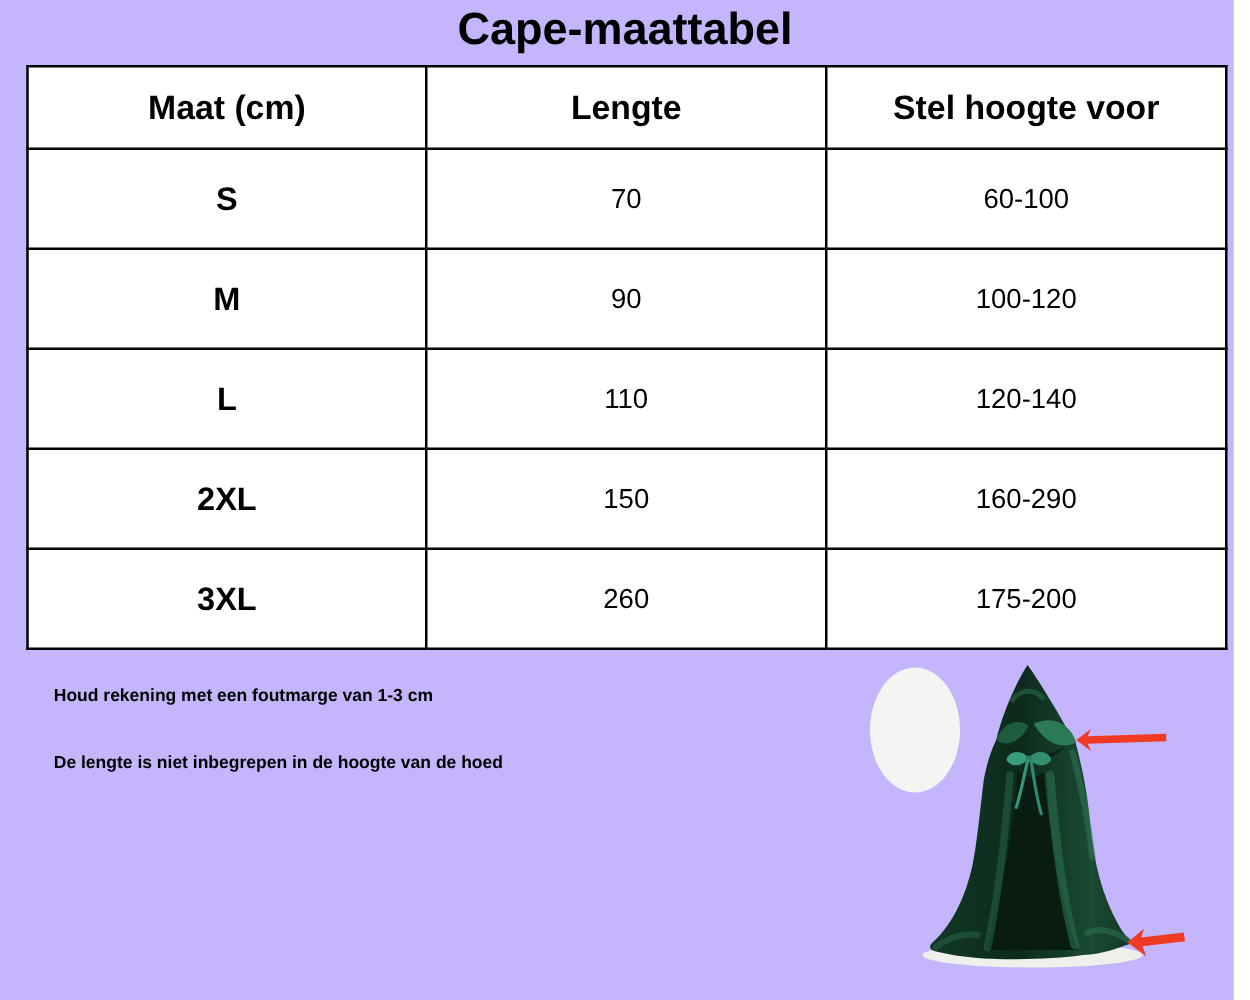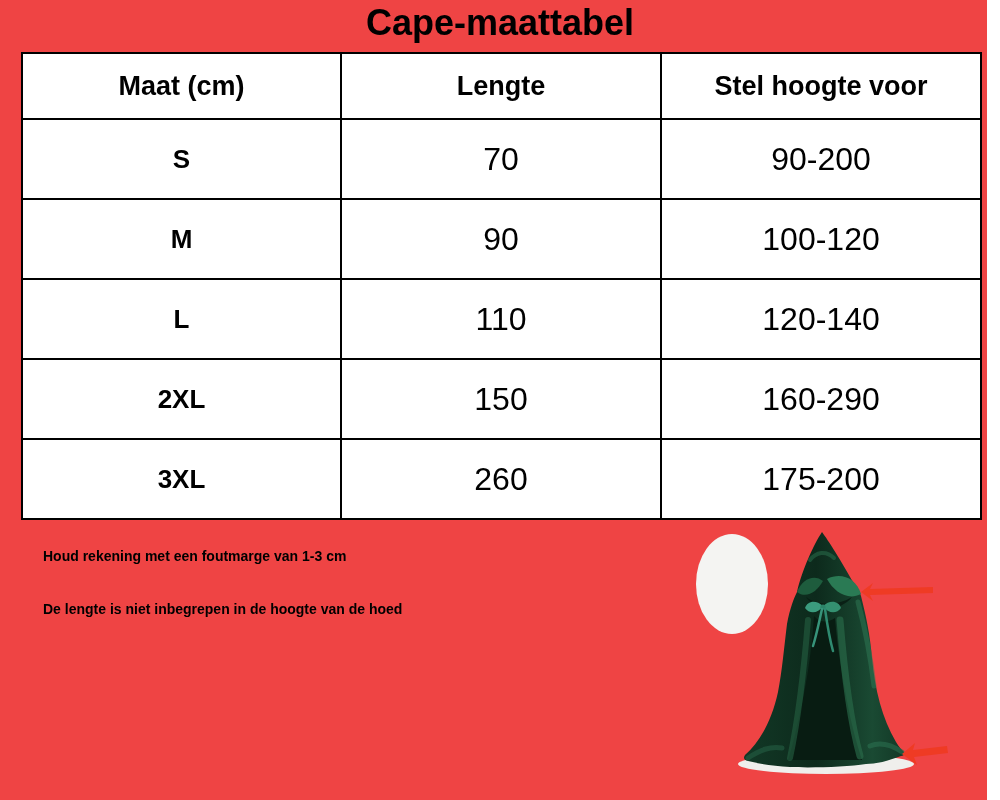--- a/index.html
+++ b/index.html
@@ -8,21 +8,21 @@
     width: 1000px;
     height: 800px;
     background: #ffffff;
     overflow: hidden;
     font-family: "Liberation Sans", sans-serif;
   }
   .page {
     position: relative;
     width: 987px;
     height: 800px;
-    background: #ef4444;
+    background: #c4b5fd;
   }
   .title {
     position: absolute;
     top: 2px;
     left: 0;
     width: 1000px;
     text-align: center;
     font-size: 36px;
     font-weight: 700;
     color: #000000;
@@ -50,21 +50,21 @@
   table.size-table thead th {
     font-size: 27px;
     font-weight: 700;
     height: 64px;
   }
   table.size-table tbody th {
     font-size: 26px;
     font-weight: 700;
   }
   table.size-table tbody td {
-    font-size: 32px;
+    font-size: 22px;
     font-weight: 400;
   }
   .note {
     position: absolute;
     left: 43px;
     margin: 0;
     font-size: 14px;
     font-weight: 700;
     color: #000000;
     white-space: nowrap;
@@ -96,21 +96,21 @@
       <tr>
         <th>Maat (cm)</th>
         <th>Lengte</th>
         <th>Stel hoogte voor</th>
       </tr>
     </thead>
     <tbody>
       <tr>
         <th>S</th>
         <td>70</td>
-        <td>90-200</td>
+        <td>60-100</td>
       </tr>
       <tr>
         <th>M</th>
         <td>90</td>
         <td>100-120</td>
       </tr>
       <tr>
         <th>L</th>
         <td>110</td>
         <td>120-140</td>

